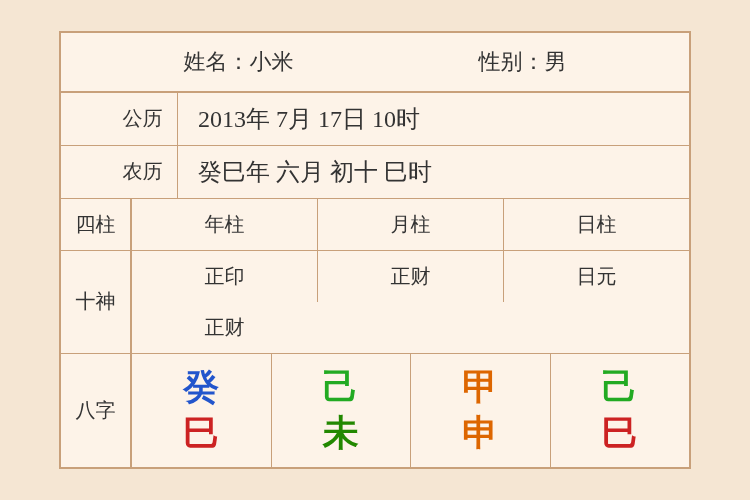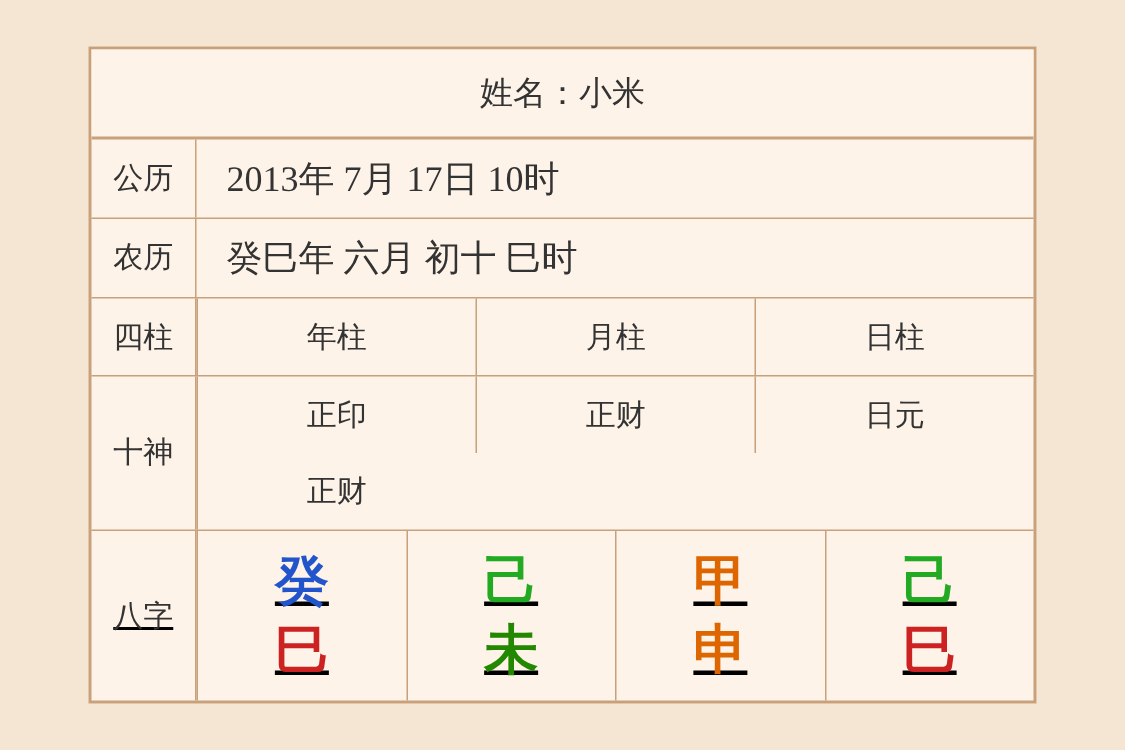--- a/index.html
+++ b/index.html
@@ -29,20 +29,21 @@
       font-size: 22px;
       color: #333;
       background: #fdf3e8;
     }
 
     .info-row {
       display: flex;
       align-items: center;
       border-bottom: 1.5px solid #c8a07a;
       min-height: 52px;
+      padding-left: 47px;
     }
 
     .row-label {
       width: 70px;
       min-width: 70px;
       text-align: center;
       font-size: 20px;
       color: #333;
       border-right: 1.5px solid #c8a07a;
       padding: 10px 0;
@@ -81,21 +82,20 @@
       text-align: center;
       padding: 12px 5px;
       font-size: 20px;
       color: #333;
       border-left: 1.5px solid #c8a07a;
     }
 
     .bazhi-row {
       display: flex;
       align-items: center;
-      text-decoration: underline;
     }
 
     .bazhi-row .row-label {
       width: 70px;
       min-width: 70px;
     }
 
     .bazhi-grid {
       flex: 1;
       display: grid;
@@ -131,20 +131,21 @@
     .color-red { color: #cc2222; }
     .color-dark-green { color: #228800; }
   </style>
 </head>
 <body>
 
 <div class="container">
 
   <div class="header-row">
     <span>姓名：小米</span>
+    <span>性别：男</span>
   </div>
 
   <div class="info-row">
     <div class="row-label">公历</div>
     <div class="row-content">2013年 7月 17日 10时</div>
   </div>
 
   <div class="info-row">
     <div class="row-label">农历</div>
     <div class="row-content">癸巳年 六月 初十 巳时</div>

